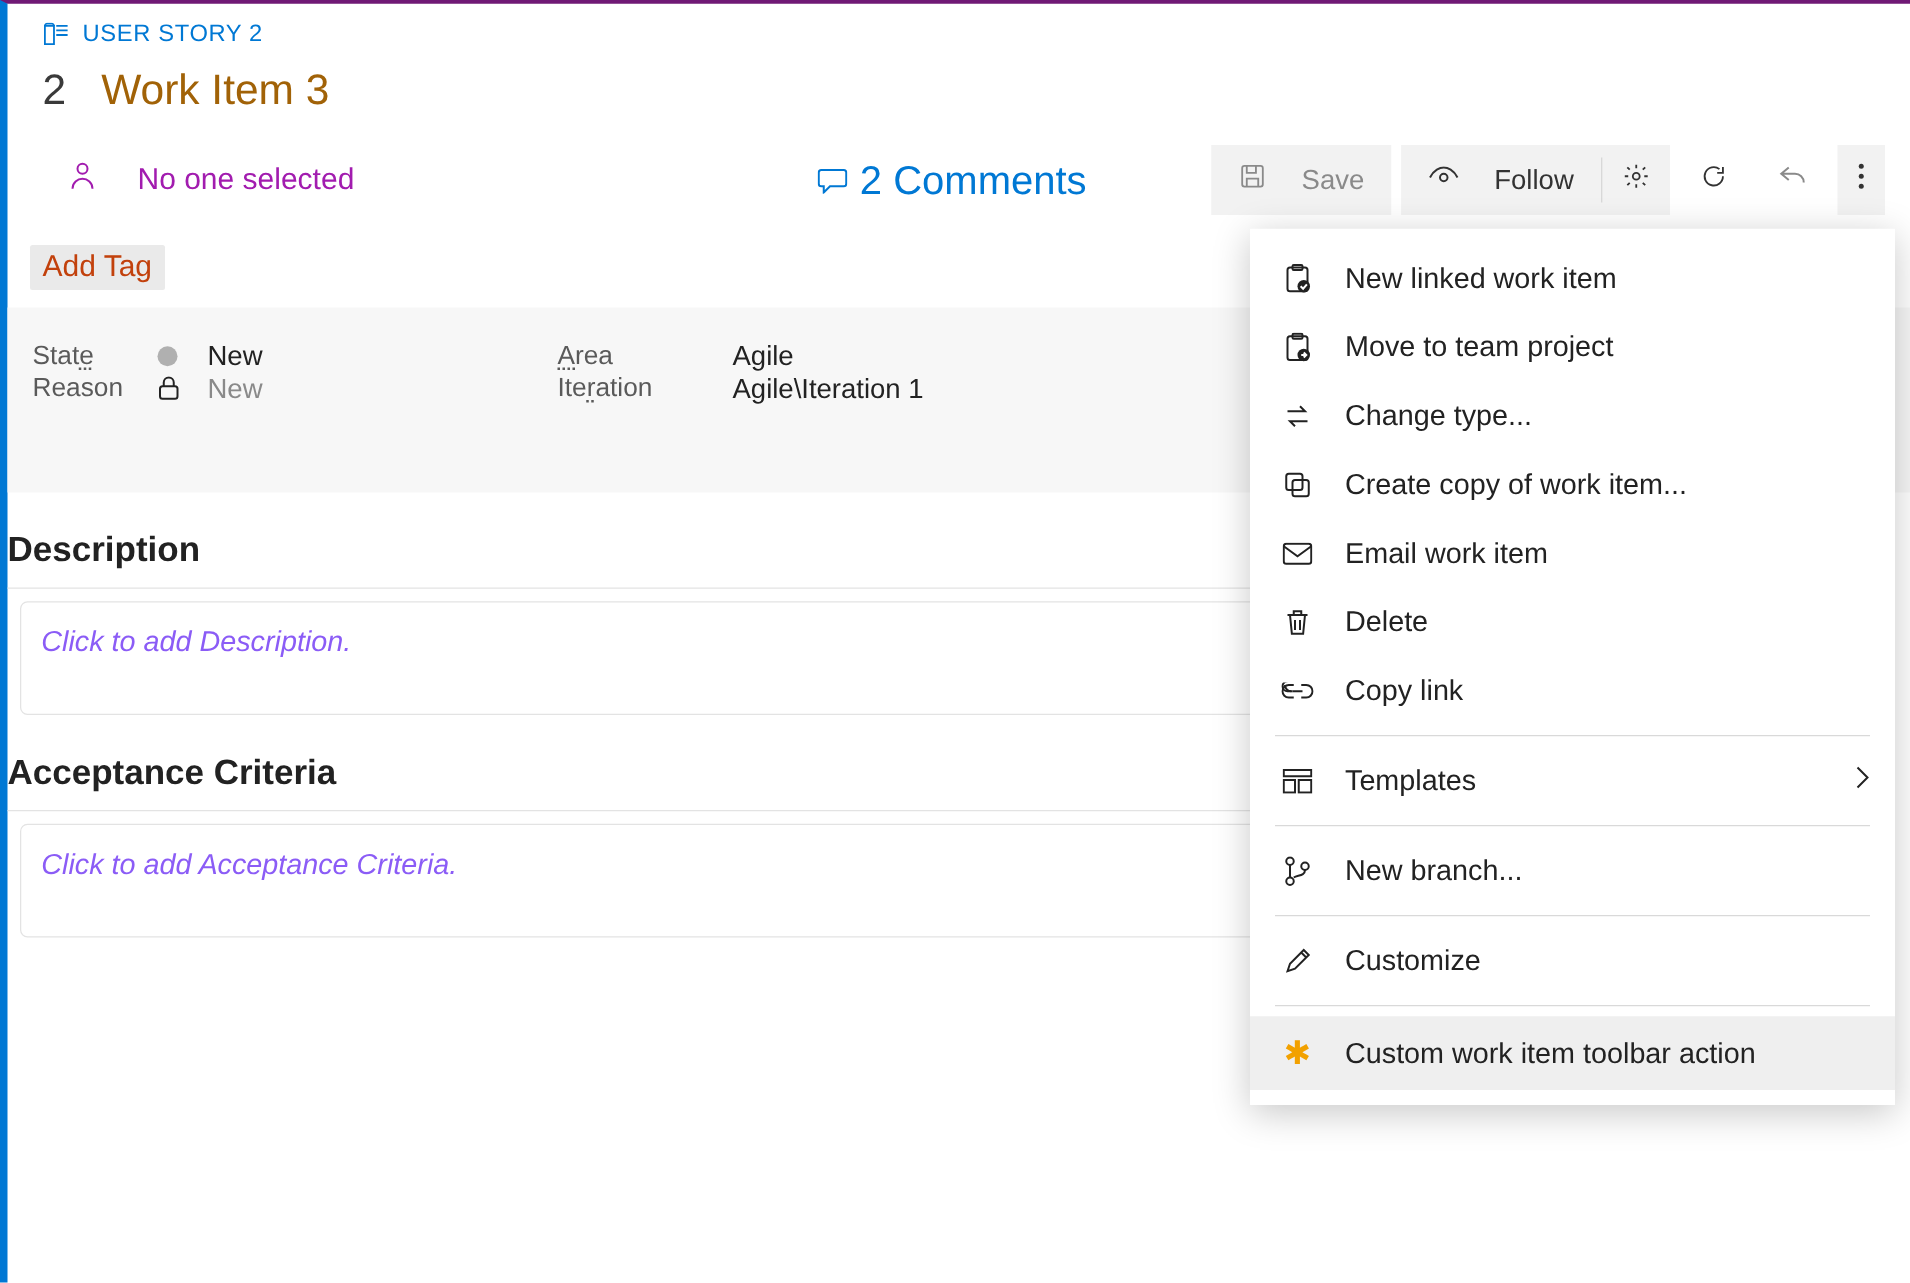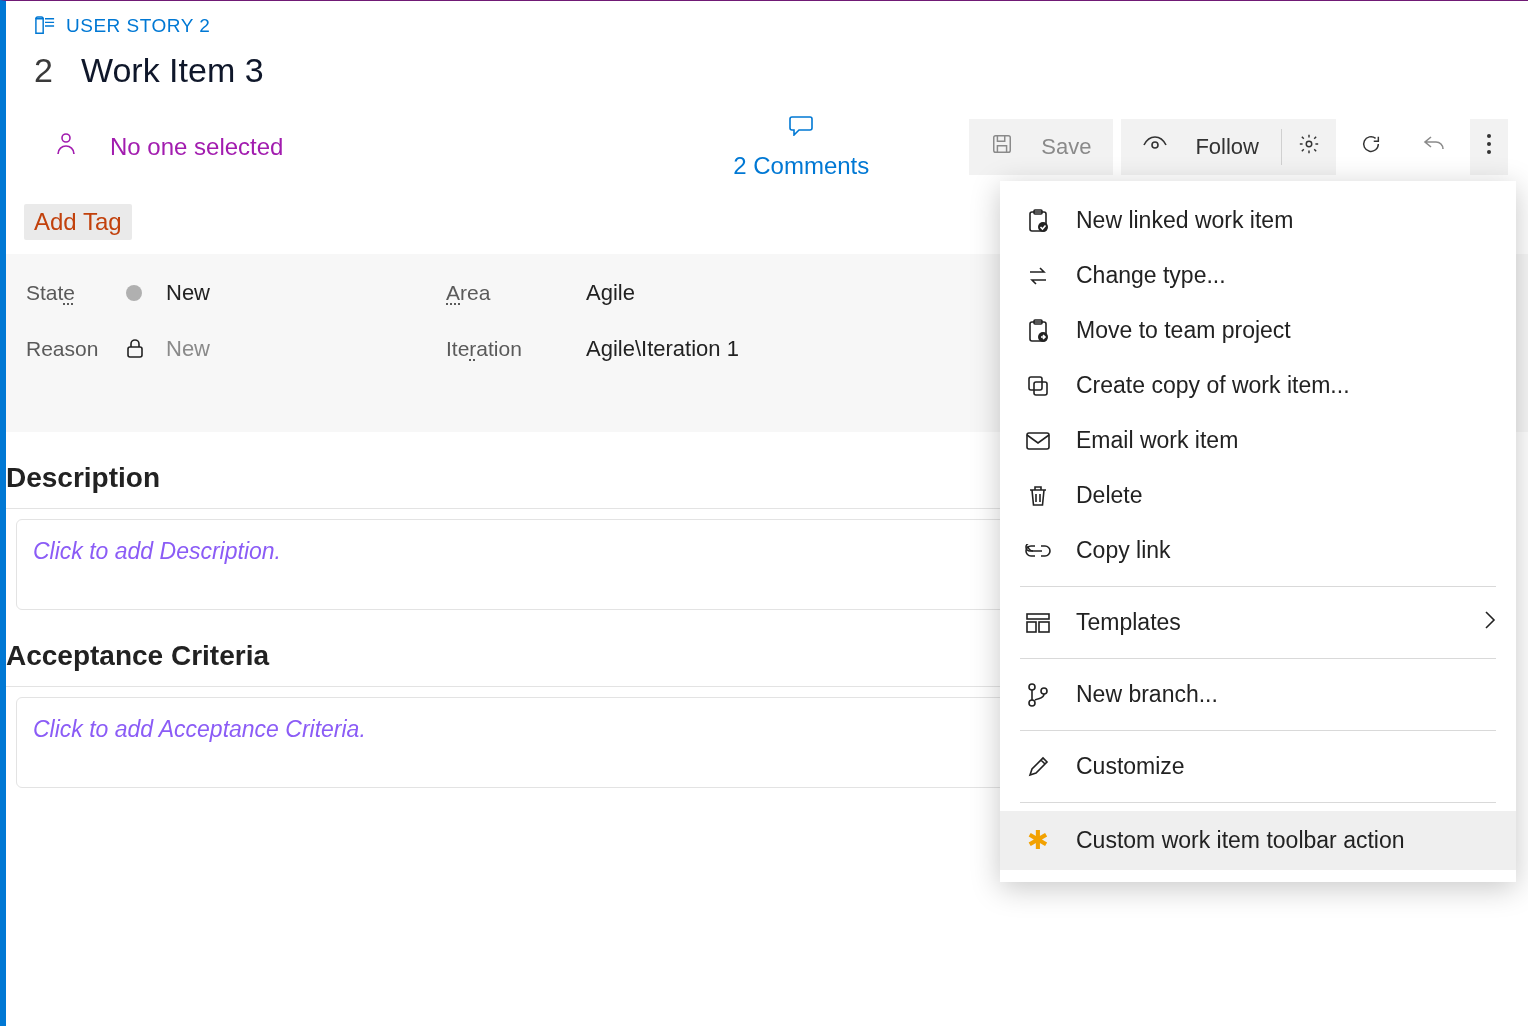--- a/index.html
+++ b/index.html
@@ -6,21 +6,21 @@
   body {
     font-family: "Segoe UI", -apple-system, sans-serif;
     font-size: 16px;
     color: #222;
     background: #fff;
     width: 1528px;
     height: 1026px;
     overflow: hidden;
   }
   .page {
-    border-top: 1px solid #701a75;
+    border-top: 3px solid #701a75;
     border-left: 6px solid #0078d4;
     height: 100%;
     position: relative;
   }
   .header-type {
     display: flex;
     align-items: center;
     gap: 10px;
     padding: 14px 20px 0 28px;
   }
@@ -38,21 +38,21 @@
     padding: 14px 20px 0 28px;
   }
   .item-id {
     font-size: 34px;
     font-weight: 400;
     color: #3a3a3a;
   }
   .item-title {
     font-size: 34px;
     font-weight: 400;
-    color: #0f172a;
+    color: #a16207;
   }
   .toolbar-row {
     display: flex;
     align-items: center;
     padding: 24px 20px 18px 50px;
     gap: 20px;
   }
   .assignee {
     display: flex;
     align-items: center;
@@ -60,23 +60,22 @@
     color: #a21caf;
     font-size: 24px;
     flex: 0 0 auto;
   }
   .spacer-flex { flex: 1; }
   .comments-link {
     display: flex;
     align-items: center;
     gap: 10px;
     color: #0078d4;
-    font-size: 24px;
+    font-size: 32px;
     cursor: pointer;
-    flex-direction: column;
   }
   .toolbar-buttons {
     display: flex;
     align-items: center;
     gap: 8px;
     margin-left: 80px;
   }
   .tbtn {
     display: flex;
     align-items: center;
@@ -111,21 +110,20 @@
     padding: 4px 10px;
     border-radius: 2px;
     cursor: pointer;
     display: inline-block;
   }
   .fields-grid {
     background: #f7f7f7;
     padding: 26px 20px 70px 20px;
     display: grid;
     grid-template-columns: 100px 40px 280px 140px 1fr;
-    row-gap: 30px;
     align-items: center;
     font-size: 22px;
   }
   .field-label {
     color: #5a5a5a;
     font-size: 21px;
   }
   .field-label .ul { text-decoration: underline dotted; text-underline-offset: 3px; }
   .state-dot {
     width: 16px; height: 16px; border-radius: 50%; background: #b0b0b0;
@@ -346,39 +344,39 @@
             <rect x="3" y="3" width="16" height="19" rx="2"></rect>
             <rect x="7" y="1" width="8" height="4" rx="1"></rect>
             <circle cx="16" cy="18" r="5" fill="#222" stroke="none"></circle>
             <path d="M13.5 18l2 2 3-3.5" stroke="#fff"></path>
           </svg>
       </span>
       <span>New linked work item</span>
     </div>
     <div class="menu-item">
       <span class="mi-icon">
-        <svg width="24" height="20" viewBox="0 0 24 20">
-            <path d="M4 6h14l-4-4M20 14H6l4 4"></path>
-          </svg>
-      </span>
-      <span>Change type...</span>
-    </div>
-    <div class="menu-item">
-      <span class="mi-icon">
         <svg width="22" height="24" viewBox="0 0 22 24">
             <rect x="3" y="3" width="16" height="19" rx="2"></rect>
             <rect x="7" y="1" width="8" height="4" rx="1"></rect>
             <circle cx="16" cy="18" r="5" fill="#222" stroke="none"></circle>
             <path d="M14 18h4M16 16l2 2-2 2" stroke="#fff"></path>
           </svg>
       </span>
       <span>Move to team project</span>
     </div>
     <div class="menu-item">
       <span class="mi-icon">
+        <svg width="24" height="20" viewBox="0 0 24 20">
+            <path d="M4 6h14l-4-4M20 14H6l4 4"></path>
+          </svg>
+      </span>
+      <span>Change type...</span>
+    </div>
+    <div class="menu-item">
+      <span class="mi-icon">
         <svg width="22" height="22" viewBox="0 0 22 22">
             <rect x="2" y="2" width="13" height="13" rx="2"></rect>
             <rect x="7" y="7" width="13" height="13" rx="2"></rect>
           </svg>
       </span>
       <span>Create copy of work item...</span>
     </div>
     <div class="menu-item">
       <span class="mi-icon">
         <svg width="24" height="18" viewBox="0 0 24 18">

